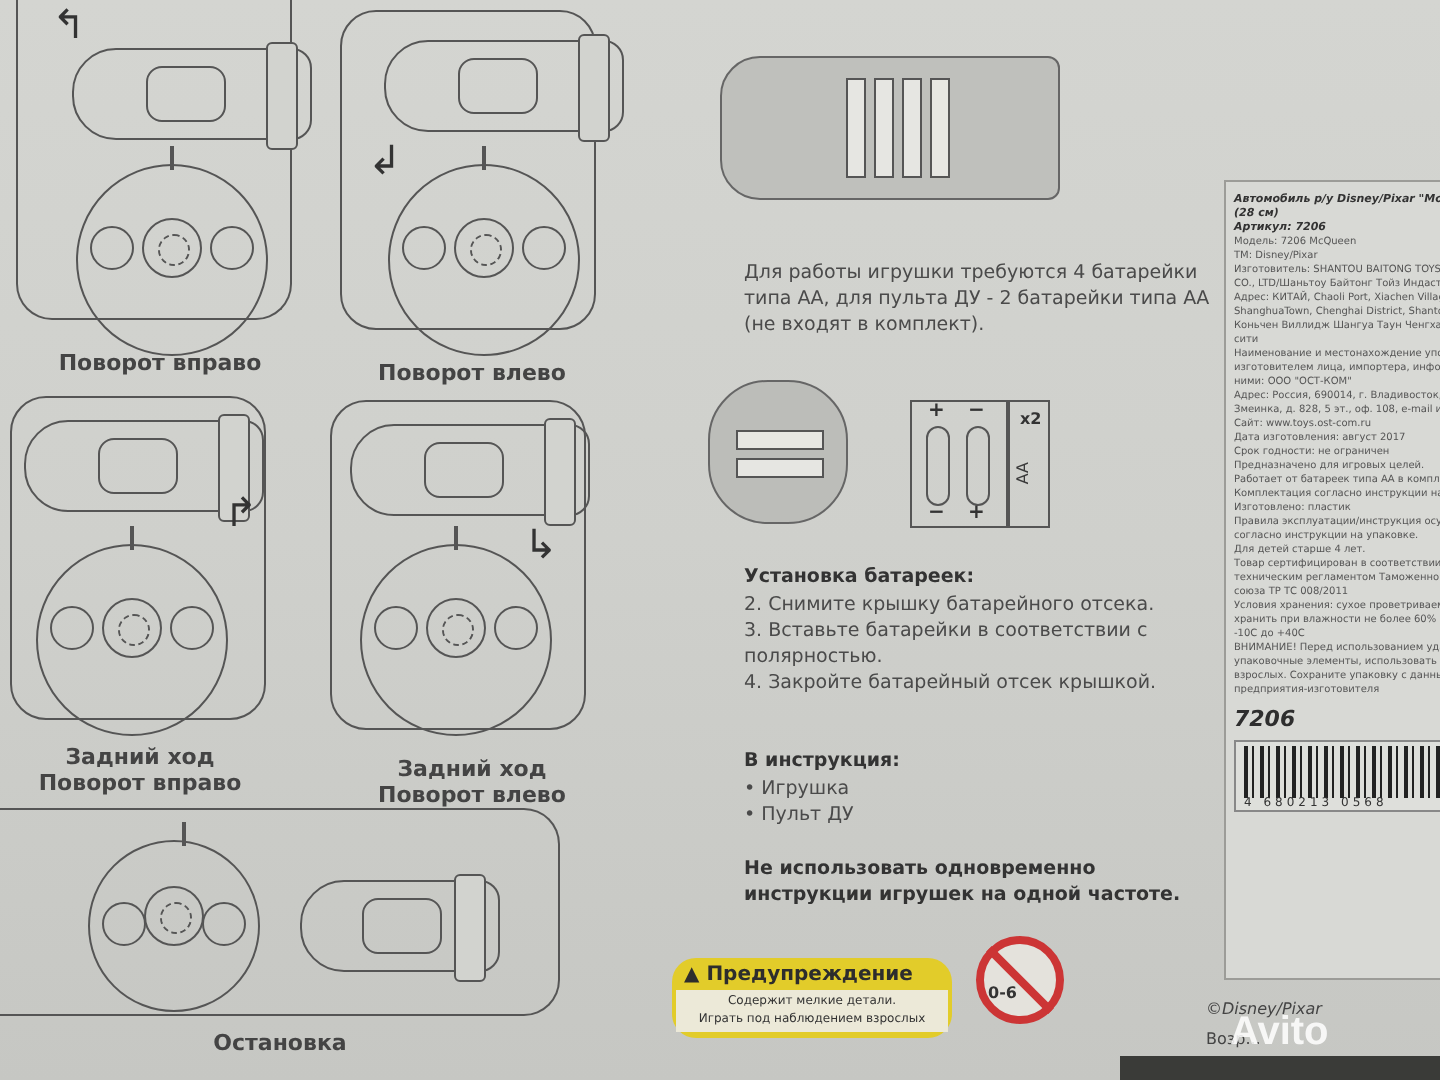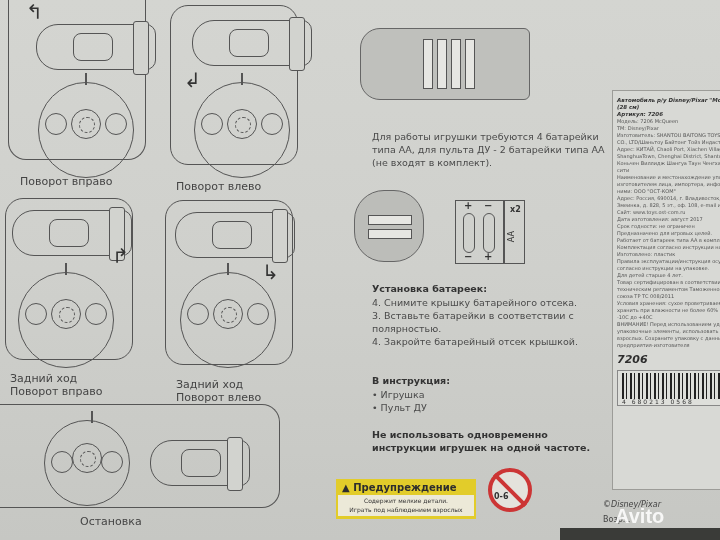--- a/index.html
+++ b/index.html
@@ -16,21 +16,23 @@
   }
   .panel {
     position: absolute;
     border: 1.5px solid #555;
     border-radius: 18px;
   }
   .diag-label {
     position: absolute;
     font-size: 11px;
     color: #444;
+    text-align: center;
     line-height: 13px;
+    font-weight: bold;
   }
   .car {
     position: absolute; width: 120px; height: 46px;
     border: 1.5px solid #555; border-radius: 22px 10px 10px 22px;
   }
   .car::after {
     content: ""; position: absolute; right: 6px; top: -4px; width: 14px; height: 52px;
     border: 1.5px solid #555; border-radius: 3px; background: #d2d3cf;
   }
   .car .roof {
@@ -87,21 +89,21 @@
   }
   .polarity .col {
     position: absolute; top: 12px; width: 12px; height: 40px;
     border: 1.3px solid #555; border-radius: 6px;
   }
   .polarity .sep { position: absolute; left: 47px; top: 0; width: 1.5px; height: 62px; background: #555; }
   .polarity .sign { position: absolute; font-size: 10px; font-weight: bold; color: #333; }
   .polarity .aa { position: absolute; left: 51px; top: 6px; font-size: 8px; writing-mode: vertical-rl; transform: rotate(180deg); }
   .warn-box {
     position: absolute; left: 336px; top: 479px; width: 140px; height: 40px;
-    background: #e2cc2a; border-radius: 0; padding: 2px;
+    background: #e2cc2a; border-radius: 12px; padding: 2px;
   }
   .warn-title {
     font-size: 10px; font-weight: bold; color: #2d2d2d; height: 14px; line-height: 14px;
     padding-left: 4px;
   }
   .warn-inner {
     background: #ece9d8; height: 21px; font-size: 6px; line-height: 9px; text-align: center; color: #333; padding-top: 1px;
   }
   .age-sign {
     position: absolute; left: 488px; top: 468px; width: 44px; height: 44px;
@@ -241,21 +243,21 @@
     <span class="sign" style="left:28px;top:50px;">+</span>
     <div class="sep"></div>
     <span class="sign" style="left:54px;top:4px;font-size:8px;">x2</span>
     <span class="aa" style="top:30px;">AA</span>
   </div>
 
   <div class="text-block bold" style="top:282px;">
     <span>Установка батареек:</span>
   </div>
   <div class="text-block" style="top:296px;width:245px;">
-    <div>4. Снимите крышку батарейного отсека.</div>
+    <div>2. Снимите крышку батарейного отсека.</div>
     <div>3. Вставьте батарейки в соответствии с полярностью.</div>
     <div>4. Закройте батарейный отсек крышкой.</div>
   </div>
 
   <div class="text-block bold" style="top:374px;">
     <span>В инструкция:</span>
   </div>
   <div class="text-block" style="top:388px;">
     <div>• Игрушка</div>
     <div>• Пульт ДУ</div>

